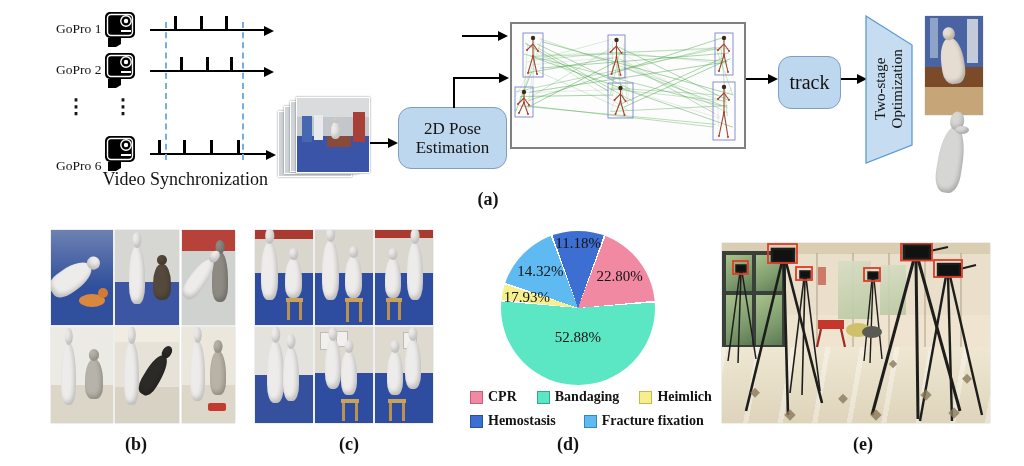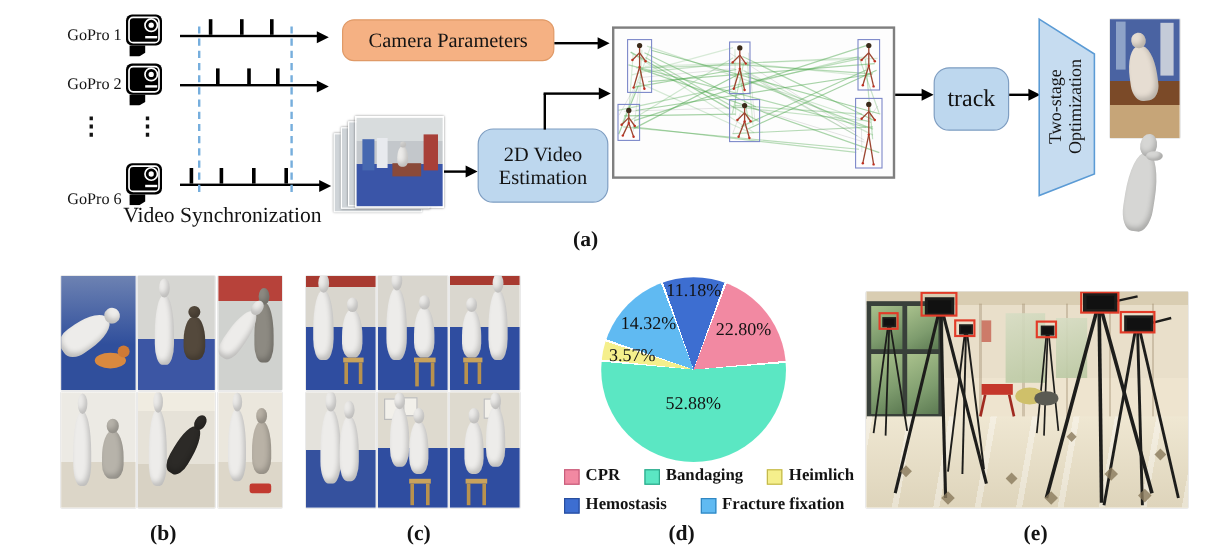--- a/index.html
+++ b/index.html
@@ -122,41 +122,38 @@
       <div class="tick" style="left: 28%;"></div>
       <div class="tick" style="left: 51%;"></div>
       <div class="tick" style="left: 74%;"></div>
     </div>
 
   <div class="sync-dash" style="left:165px;top:22px;height:138px"></div>
   <div class="sync-dash" style="left:242px;top:22px;height:138px"></div>
 
   <div class="sync-title" style="left:50px;top:169px;width:218px;text-align:right">Video Synchronization</div>
 
-  <div class="node orange" style="left:285px;top:16px;width:175px;height:33px">
-    <span>Camera Parameters</span>
-  </div>
   <div class="harrow" style="left:462px;top:35px;width:38px"></div>
 
   <div title="Stack of multi-view video frames of the training room">
     <div class="stackframe" style="left:278px;top:111px;width:72px;height:64px"></div>
     <div class="stackframe" style="left:284px;top:106px;width:72px;height:66px"></div>
     <div class="stackframe" style="left:290px;top:101px;width:72px;height:69px"></div>
     <div class="stackframe" style="left:296px;top:97px;width:72px;height:74px;background:linear-gradient(180deg,#d8dcdd 0 26%,#c3c7cb 26% 52%,#3a55a8 52%)">
       <div class="abs" style="left:5px;top:18px;width:10px;height:26px;background:#4668b0"></div>
       <div class="abs" style="left:17px;top:17px;width:9px;height:25px;background:#e8eaee"></div>
       <div class="abs" style="left:56px;top:14px;width:12px;height:30px;background:#a84038"></div>
       <div class="abs" style="left:30px;top:38px;width:24px;height:11px;background:#8a4a3a"></div>
       <div class="p" style="left:34px;top:24px;width:9px;height:17px"></div>
     </div>
   </div>
   <div class="harrow" style="left:370px;top:142px;width:20px"></div>
 
   <div class="node blue" style="left:398px;top:107px;width:107px;height:60px;border-radius:13px">
-    <span>2D Video</span>
+    <span>2D Pose</span>
     <span>Estimation</span>
   </div>
   <div class="vline" style="left:453px;top:78px;height:30px"></div>
   <div class="harrow" style="left:453px;top:77px;width:48px"></div>
 
   <div class="assoc-panel" style="left:510px;top:22px;width:232px;height:123px" title="Six detected 2D skeletons in bounding boxes linked by green cross-view association lines">
     <svg id="assoc-svg" width="228" height="119">
         <line x1="19.468915700912476" y1="82.37174248695374" x2="16.555461645126343" y2="82.16753602027893" stroke="#999" stroke-opacity="0.3" stroke-width="0.7"></line>
         <line x1="3.8831103444099426" y1="71.97893702983856" x2="16.74727237224579" y2="48.89318370819092" stroke="#999" stroke-opacity="0.3" stroke-width="0.7"></line>
         <line x1="105.04716849327087" y1="69.92089104652405" x2="98.61430144309998" y2="87.28538426756859" stroke="#999" stroke-opacity="0.3" stroke-width="0.7"></line>
@@ -380,21 +377,21 @@
       <div class="p" style="left:12px;top:24px;width:16px;height:44px"></div>
       <div class="stool" style="left:13px;top:72px;width:18px;height:18px"></div>
     </div>
   </div>
   <div class="panel-letter" style="left:319px;top:434px">(c)</div>
 
   <div class="pie-wrap">
     <div class="pie" id="pie" style="background: conic-gradient(from -20deg, rgb(255, 255, 255) 0deg, rgb(255, 255, 255) 0.7deg, rgb(61, 110, 209) 0.7deg, rgb(61, 110, 209) 39.548deg, rgb(255, 255, 255) 39.548deg, rgb(255, 255, 255) 40.248deg, rgb(255, 255, 255) 40.248deg, rgb(255, 255, 255) 40.948deg, rgb(242, 137, 162) 40.948deg, rgb(242, 137, 162) 104.528deg, rgb(255, 255, 255) 104.528deg, rgb(255, 255, 255) 105.228deg, rgb(255, 255, 255) 105.228deg, rgb(255, 255, 255) 105.928deg, rgb(91, 231, 195) 105.928deg, rgb(91, 231, 195) 294.896deg, rgb(255, 255, 255) 294.896deg, rgb(255, 255, 255) 295.596deg, rgb(255, 255, 255) 295.596deg, rgb(255, 255, 255) 296.296deg, rgb(245, 239, 140) 296.296deg, rgb(245, 239, 140) 307.748deg, rgb(255, 255, 255) 307.748deg, rgb(255, 255, 255) 308.448deg, rgb(255, 255, 255) 308.448deg, rgb(255, 255, 255) 309.148deg, rgb(96, 186, 242) 309.148deg, rgb(96, 186, 242) 359.3deg, rgb(255, 255, 255) 359.3deg, rgb(255, 255, 255) 360deg);"></div>
   <span class="pie-label" style="left: 118.672px; top: 45.2981px;">22.80%</span>
       <span class="pie-label" style="left: 76.7896px; top: 106.259px; text-align: right;">52.88%</span>
-      <span class="pie-label" style="left: 25.7884px; top: 66.0941px;">3.57%</span>
+      <span class="pie-label" style="left: 25.7884px; top: 66.0941px;">17.93%</span>
       <span class="pie-label" style="left: 77.14px; top: 12.3202px;">11.18%</span>
       <span class="pie-label" style="left: 39.4779px; top: 40.4807px;">14.32%</span>
     </div>
   <div class="legend-row" id="legend-row-0" style="left:470px;top:389px;gap:20px">
       <span class="legend-item">
         <span class="swatch" style="background: rgb(242, 137, 162); border-color: rgb(199, 94, 124);"></span>
         <span>CPR</span>
       </span>
       <span class="legend-item">
         <span class="swatch" style="background: rgb(91, 231, 195); border-color: rgb(47, 169, 139);"></span>

